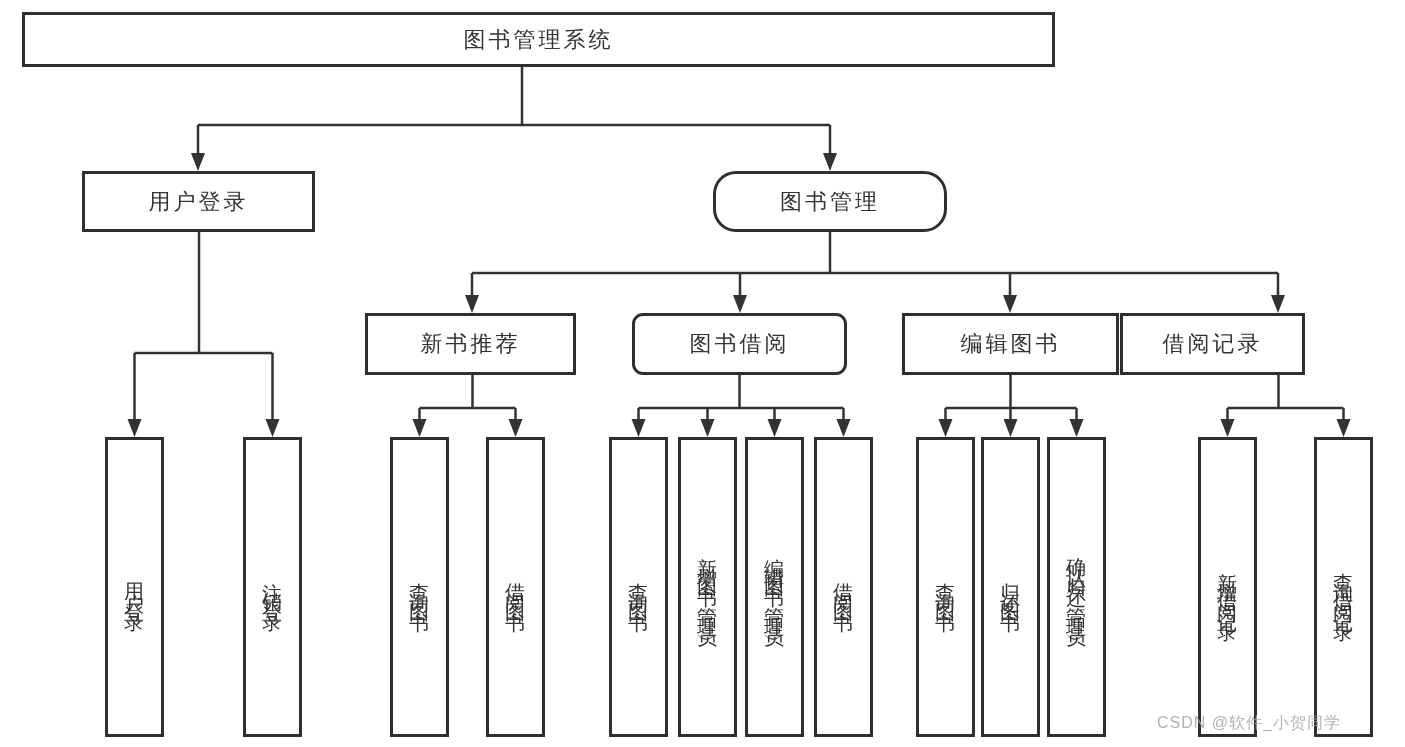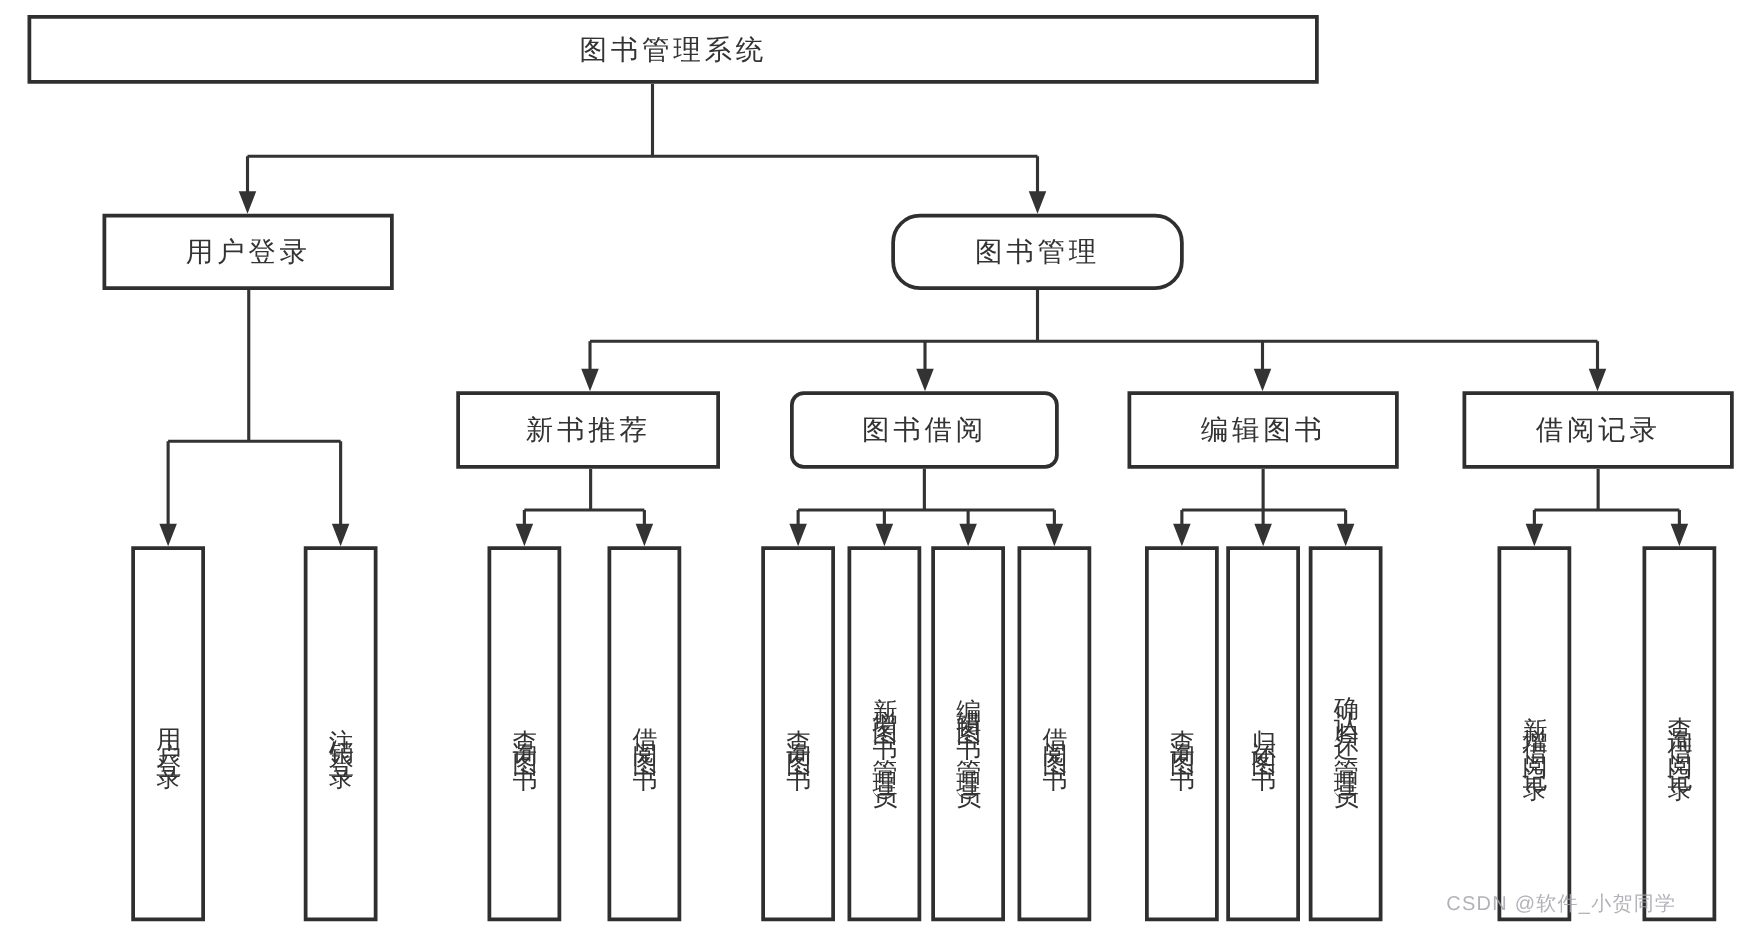--- a/index.html
+++ b/index.html
@@ -98,21 +98,21 @@
 
   <div class="box" style="left:365px;top:313px;width:211px;height:62px;">
     <span>新书推荐</span>
   </div>
   <div class="box" style="left:632px;top:313px;width:215px;height:62px;border-radius:11px;">
     <span>图书借阅</span>
   </div>
   <div class="box" style="left:902px;top:313px;width:217px;height:62px;">
     <span>编辑图书</span>
   </div>
-  <div class="box" style="left:1170px;top:313px;width:217px;height:62px;">
+  <div class="box" style="left:1120px;top:313px;width:185px;height:62px;">
     <span>借阅记录</span>
   </div>
 
   <div class="vbox" style="left:105px;">
     <span class="vtext">用户登录</span>
   </div>
   <div class="vbox" style="left:243px;">
     <span class="vtext">注销登录</span>
   </div>
 

